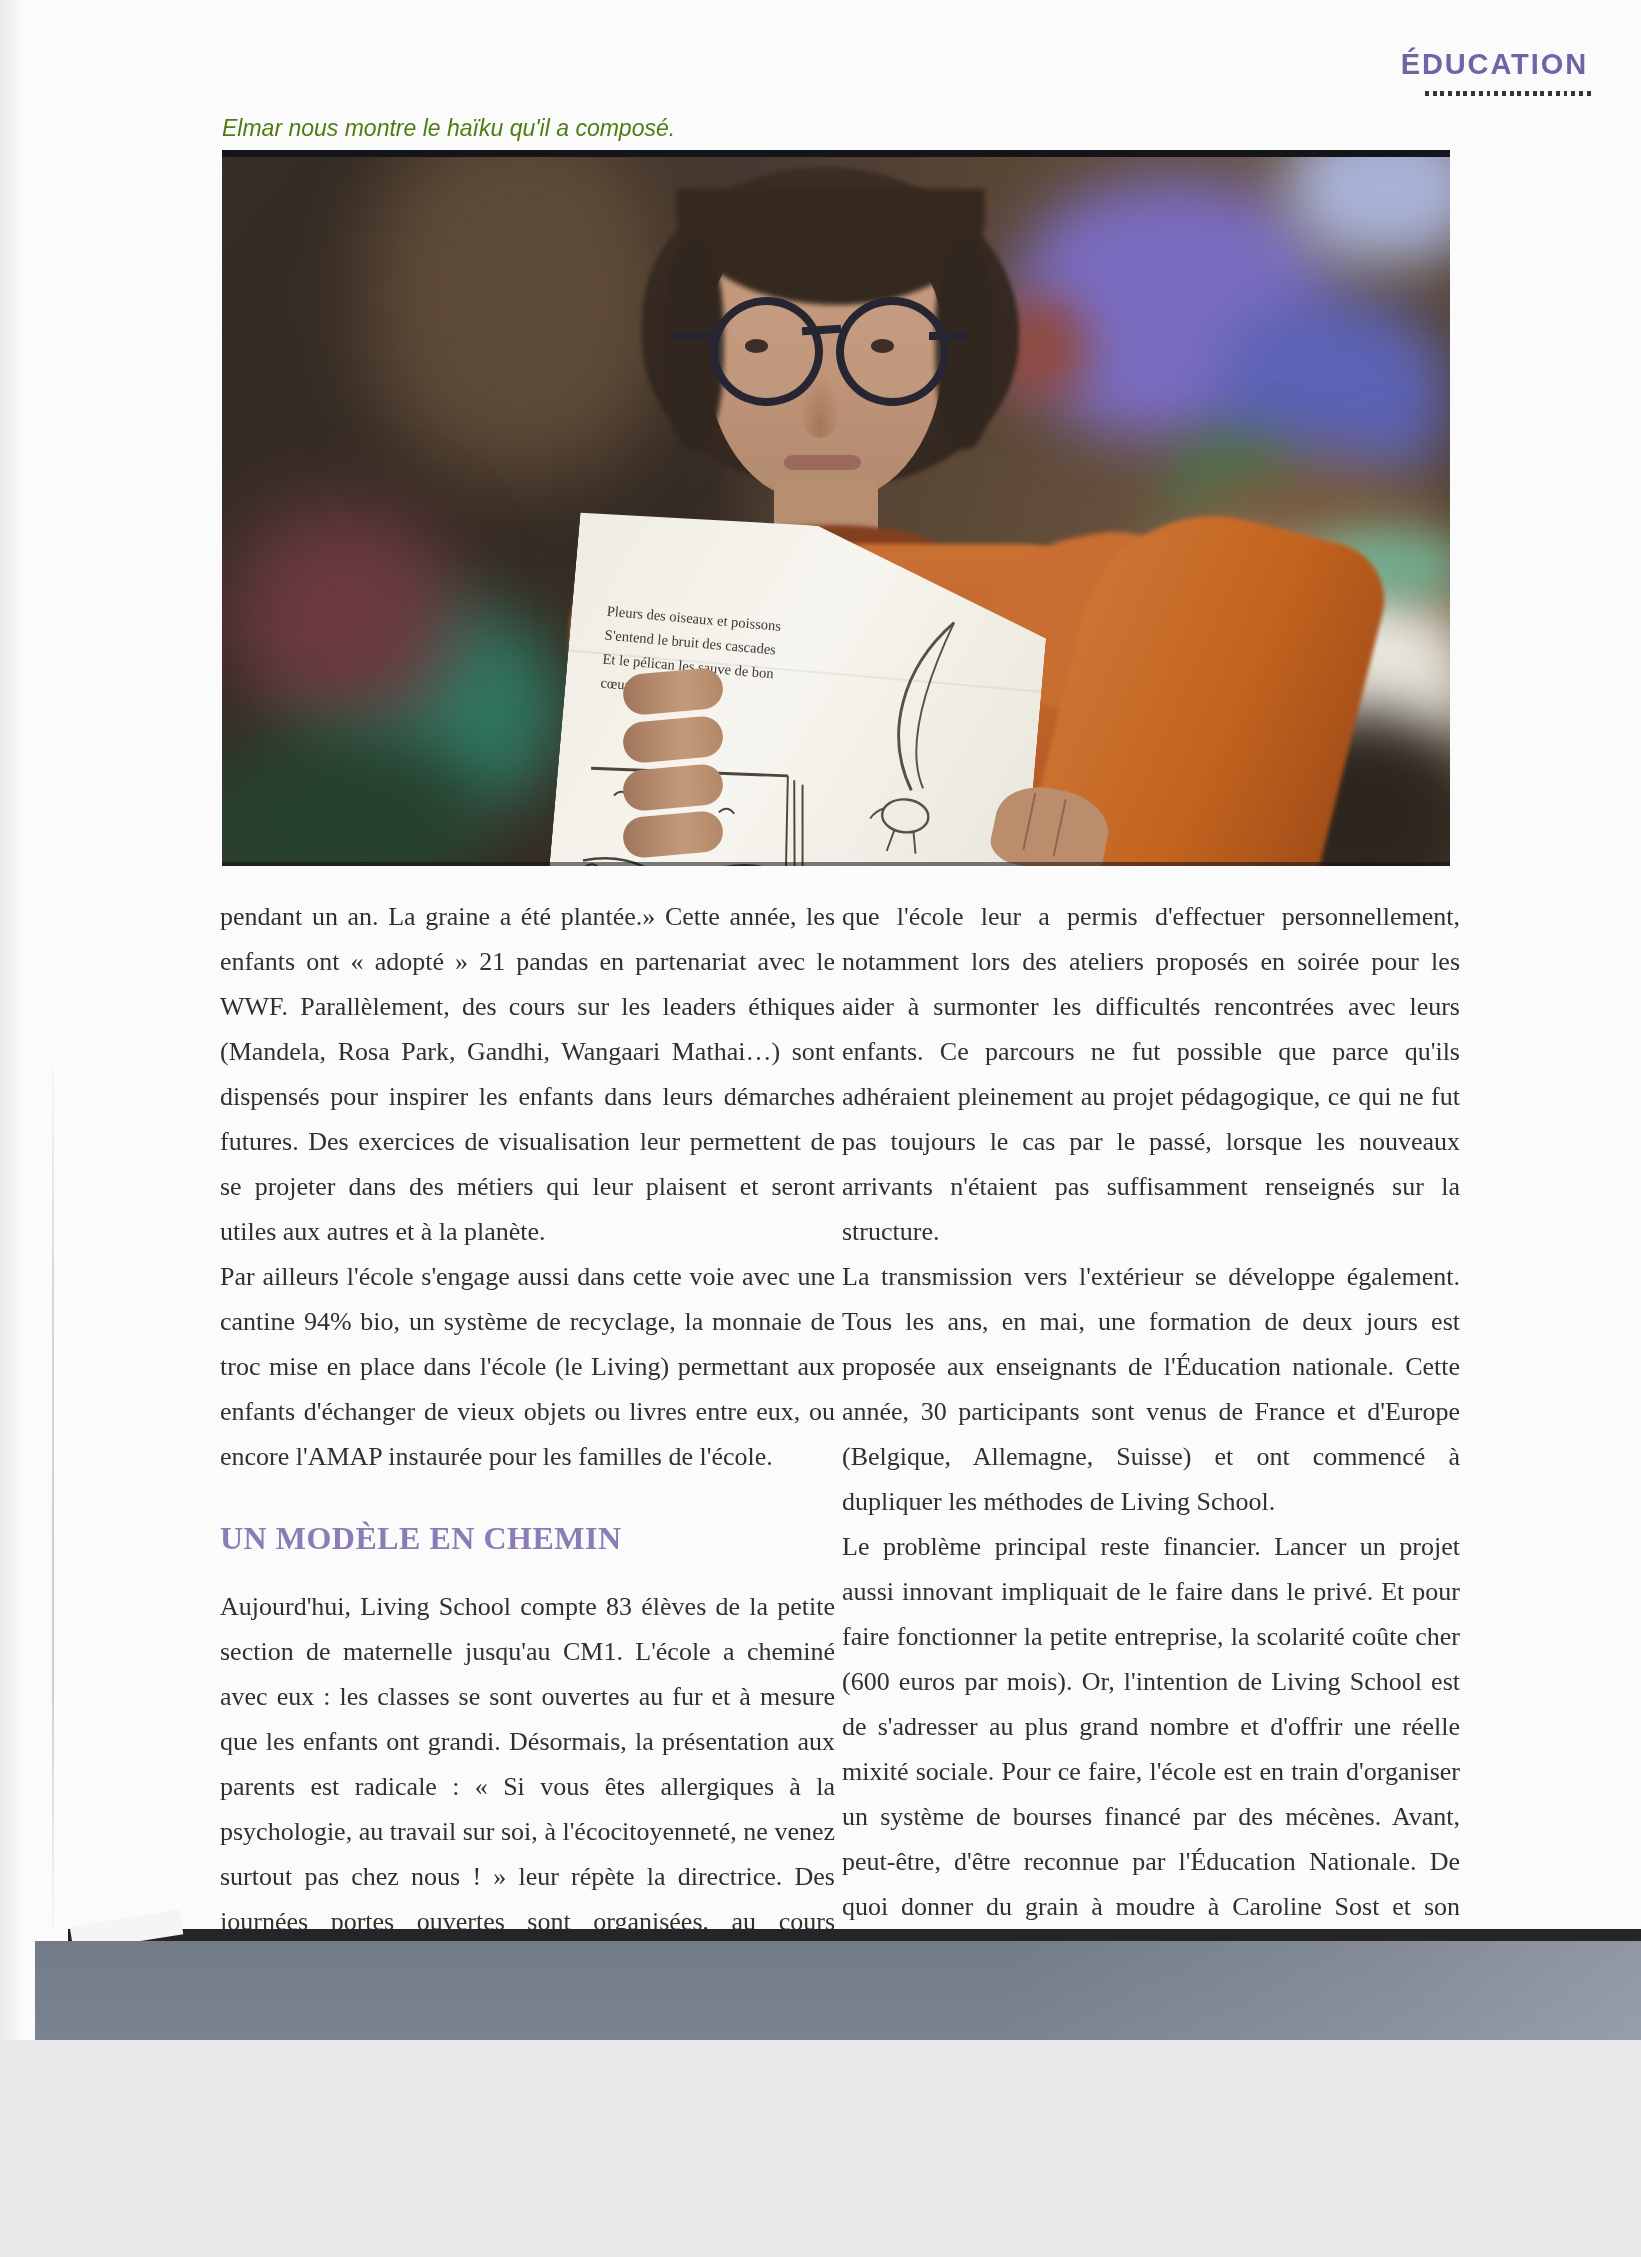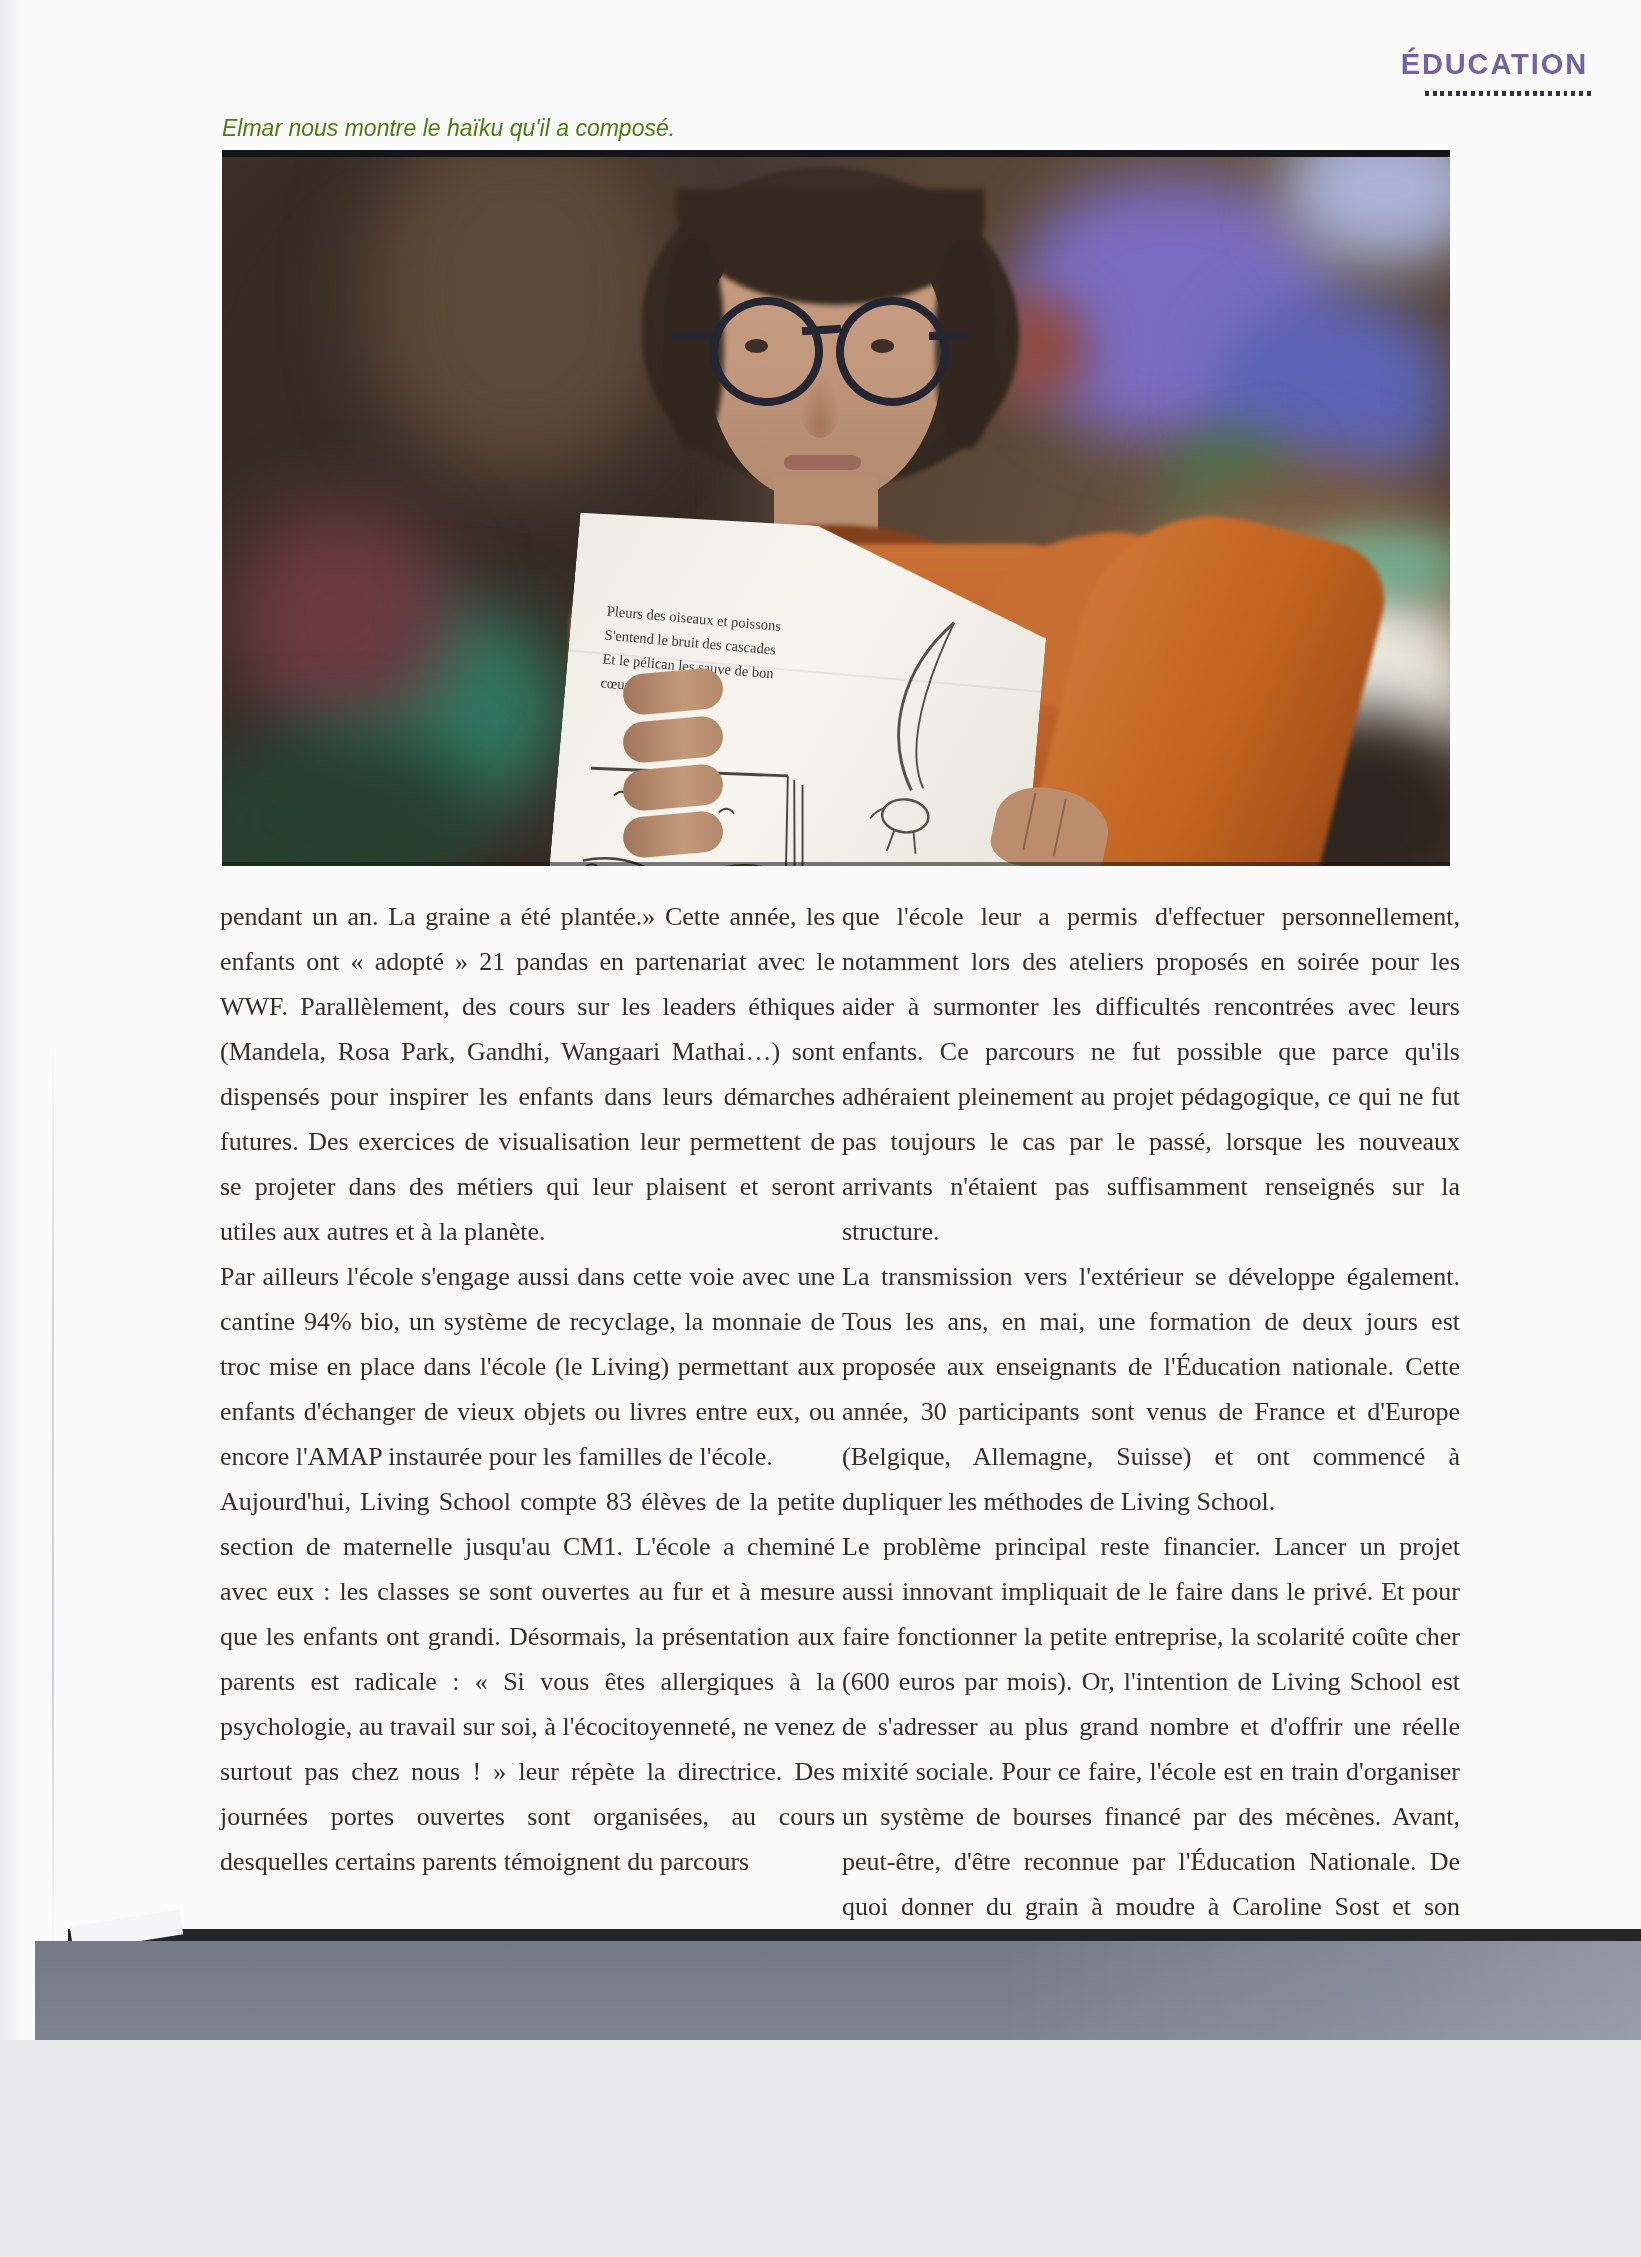--- a/index.html
+++ b/index.html
@@ -211,20 +211,21 @@
       <i style="left:64px;"></i>
     </div>
 
     <div class="photo-top-strip"></div>
     <div class="photo-bottom-strip"></div>
   </div>
 
   <div class="col col-left">
     <p>pendant un an. La graine a été plantée.» Cette année, les enfants ont « adopté » 21 pandas en partenariat avec le WWF. Parallèlement, des cours sur les leaders éthiques (Mandela, Rosa Park, Gandhi, Wangaari Mathai…) sont dispensés pour inspirer les enfants dans leurs démarches futures. Des exercices de visualisation leur permettent de se projeter dans des métiers qui leur plaisent et seront utiles aux autres et à la planète.</p>
     <p>Par ailleurs l'école s'engage aussi dans cette voie avec une cantine 94% bio, un système de recyclage, la monnaie de troc mise en place dans l'école (le Living) permettant aux enfants d'échanger de vieux objets ou livres entre eux, ou encore l'AMAP instaurée pour les familles de l'école.</p>
+    <h2>UN MODÈLE EN CHEMIN</h2>
     <p>Aujourd'hui, Living School compte 83 élèves de la petite section de maternelle jusqu'au CM1. L'école a cheminé avec eux : les classes se sont ouvertes au fur et à mesure que les enfants ont grandi. Désormais, la présentation aux parents est radicale : « Si vous êtes allergiques à la psychologie, au travail sur soi, à l'écocitoyenneté, ne venez surtout pas chez nous ! » leur répète la directrice. Des journées portes ouvertes sont organisées, au cours desquelles certains parents témoignent du parcours</p>
   </div>
 
   <div class="col col-right">
     <p>que l'école leur a permis d'effectuer personnellement, notamment lors des ateliers proposés en soirée pour les aider à surmonter les difficultés rencontrées avec leurs enfants. Ce parcours ne fut possible que parce qu'ils adhéraient pleinement au projet pédagogique, ce qui ne fut pas toujours le cas par  le passé, lorsque les nouveaux arrivants n'étaient pas suffisamment renseignés sur la structure.</p>
     <p>La transmission vers l'extérieur se développe également. Tous les ans, en mai, une formation de deux jours est proposée aux enseignants de l'Éducation nationale. Cette année, 30 participants sont venus de France et d'Europe (Belgique, Allemagne, Suisse) et ont commencé à dupliquer les méthodes de Living School.</p>
     <p>Le problème principal reste financier. Lancer un projet aussi innovant impliquait de le faire dans le privé. Et pour faire fonctionner la petite entreprise, la scolarité coûte cher (600 euros par mois). Or, l'intention de Living School est de s'adresser au plus grand nombre et d'offrir une réelle mixité sociale. Pour ce faire, l'école est en train d'organiser un système de bourses financé par des mécènes. Avant, peut-être, d'être reconnue par l'Éducation Nationale. De quoi donner du grain à moudre à Caroline Sost et son équipe pour les années à venir !</p>
     <div class="site-link">www.allergiques.fr/</div>
   </div>
 

